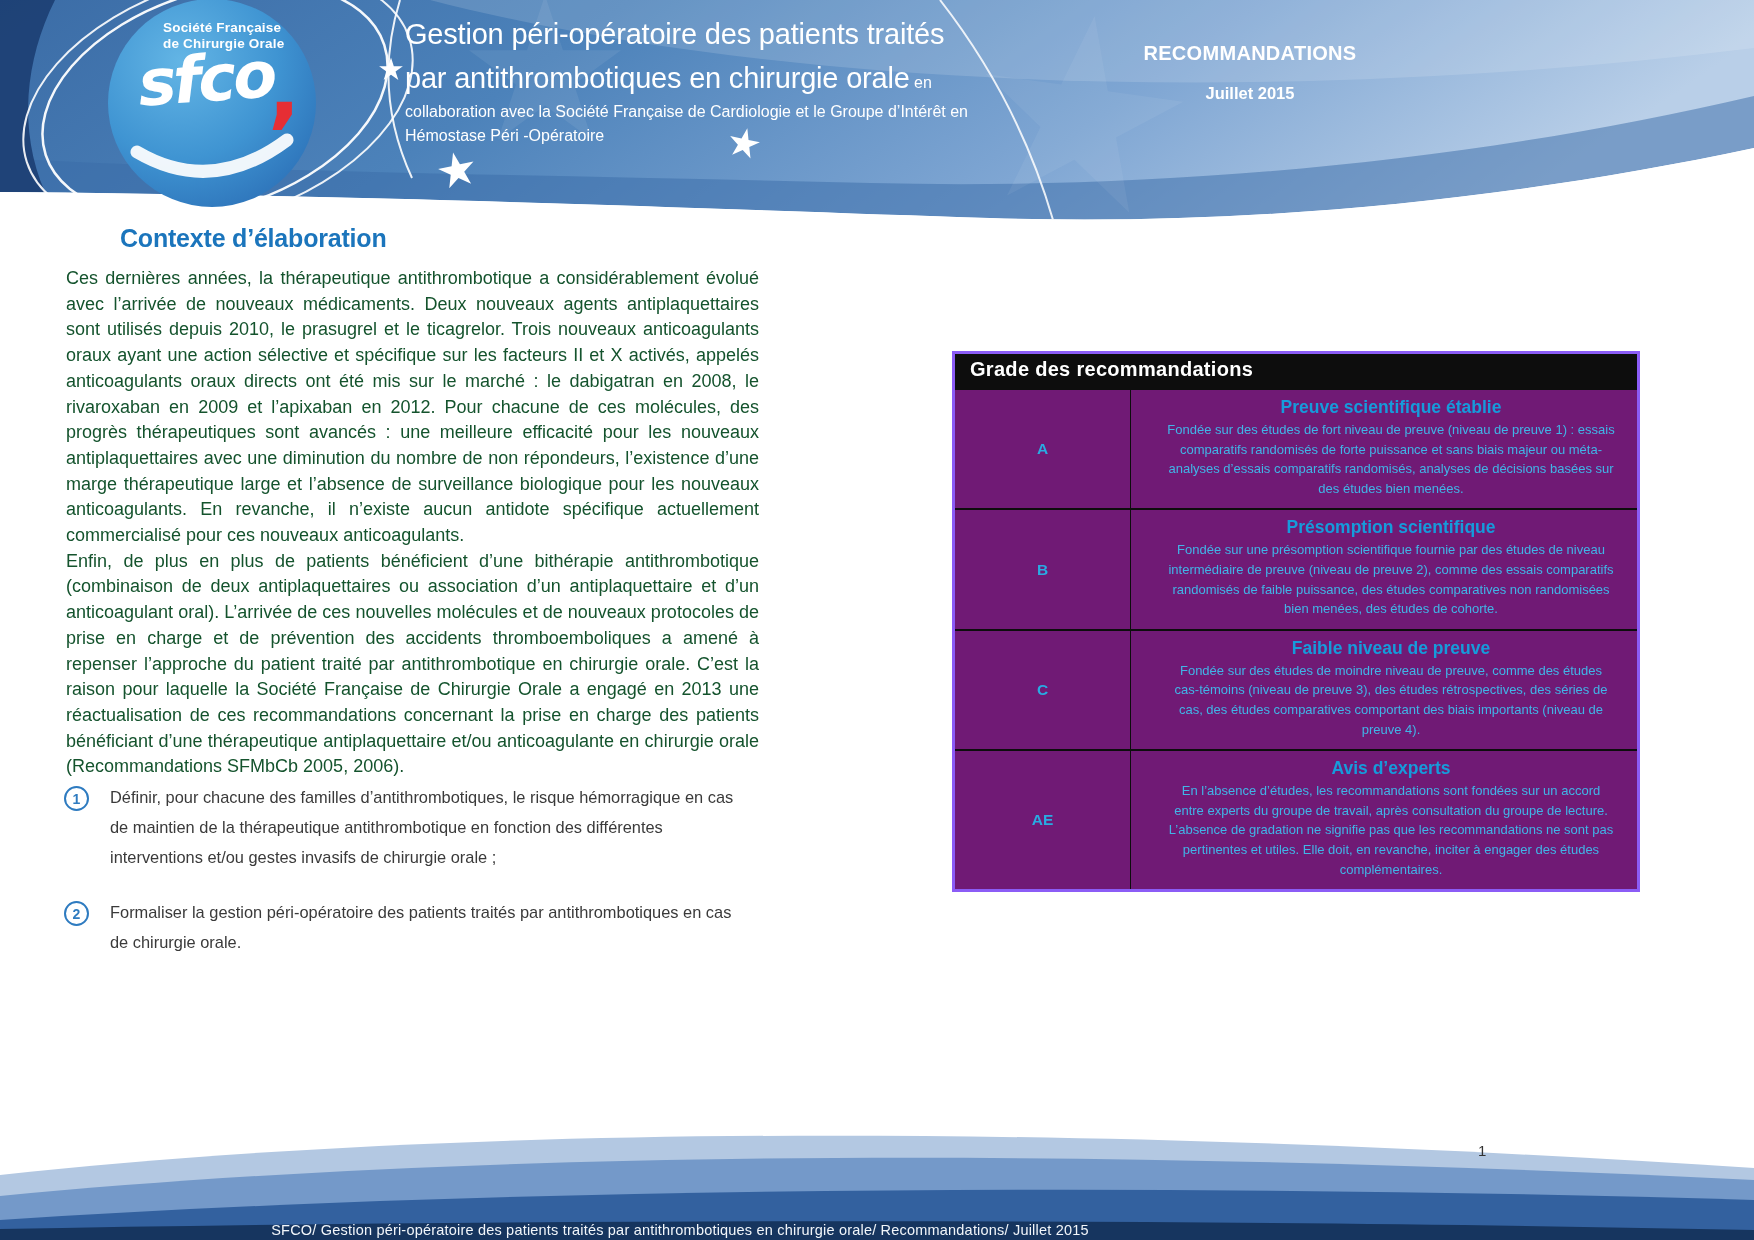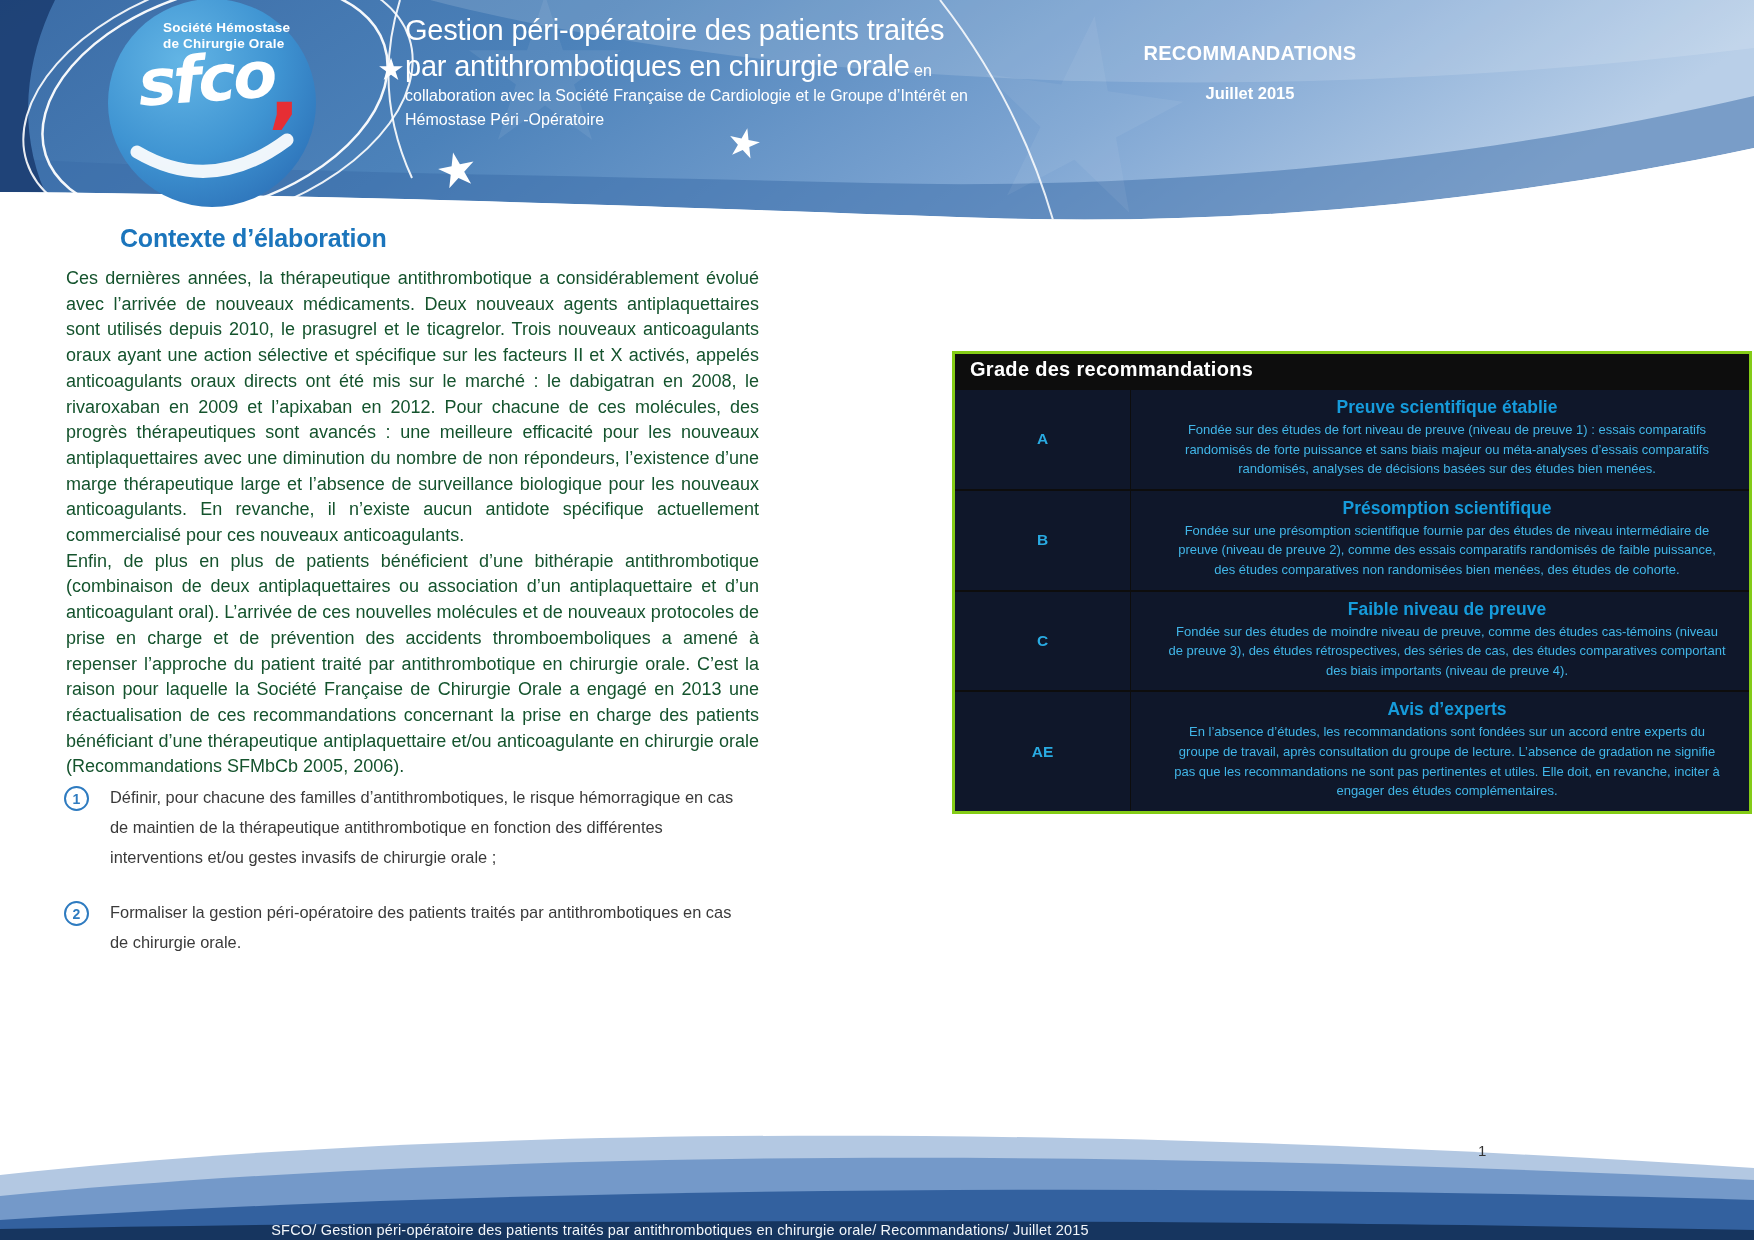--- a/index.html
+++ b/index.html
@@ -16,21 +16,21 @@
     font-size:13.5px;line-height:16px;letter-spacing:.2px;
   }
   .logo-acronym{
     position:absolute;left:100px;top:42px;width:212px;text-align:center;color:#fff;
     font-family:"DejaVu Sans",sans-serif;font-style:italic;font-weight:bold;
     font-size:64px;letter-spacing:-3px;transform:rotate(-4deg);
   }
   .hdr-title{
     position:absolute;left:405px;top:12px;width:578px;color:#fff;
   }
-  .hdr-title .big{font-size:29px;line-height:36px;font-weight:400;letter-spacing:-.2px;}
+  .hdr-title .big{font-size:29px;line-height:44px;font-weight:400;letter-spacing:-.2px;}
   .hdr-title .small{font-size:16px;line-height:24px;font-weight:400;}
   .hdr-badge{
     position:absolute;left:1085px;top:42px;width:330px;text-align:center;color:#fff;
   }
   .hdr-badge .b1{font-size:20px;font-weight:bold;letter-spacing:.3px;}
   .hdr-badge .b2{font-size:16.5px;font-weight:bold;margin-top:19px;}
 
   
   .section-heading{
     position:absolute;color:#1b75bc;font-weight:bold;font-size:25px;letter-spacing:-.2px;
@@ -46,22 +46,22 @@
   .obj-item{display:flex;gap:21px;margin-bottom:25px;}
   .obj-num{
     flex:none;width:25px;height:25px;border:2px solid #2e7bc0;border-radius:50%;
     color:#2e7bc0;font-size:14px;font-weight:bold;display:flex;align-items:center;
     justify-content:center;margin-top:4px;box-sizing:border-box;
   }
   .obj-text{color:#3a3a3a;font-size:16.4px;line-height:30px;max-width:638px;}
 
   
   .grade-table{
-    position:absolute;left:952px;top:351px;width:800px;border:3px solid #84cc16;
-    background:#0f172a;box-sizing:border-box;
+    position:absolute;left:952px;top:351px;width:688px;border:3px solid #8b5cf6;
+    background:#701a75;box-sizing:border-box;
   }
   .tbl-title{
     background:#0d0d0d;color:#fff;font-size:20px;font-weight:bold;
     padding:4px 10px 7px 15px;letter-spacing:.3px;
   }
   .tbl-row{display:flex;border-top:2px solid #0d0d0d;}
   .grade-cell{
     flex:none;width:175px;display:flex;align-items:center;justify-content:center;
     border-right:1.5px solid #0d0d0d;color:#29abe2;font-size:15.5px;font-weight:bold;
   }
@@ -118,21 +118,21 @@
       <path d="M137,152 Q212,196 287,140" fill="none" stroke="#ffffff" stroke-width="13" stroke-linecap="round" opacity="0.92"></path>
       <text x="268" y="118" font-size="86" font-weight="bold" fill="#e62e34" font-family="DejaVu Sans, sans-serif">,</text>
     </g>
 
     <path fill="#ffffff" d="M0,-1 L0.2245,-0.309 L0.9511,-0.309 L0.3633,0.118 L0.5878,0.809 L0,0.382 L-0.5878,0.809 L-0.3633,0.118 L-0.9511,-0.309 L-0.2245,-0.309 Z" transform="translate(391,70) scale(12.5)"></path>
     <path fill="#ffffff" d="M0,-1 L0.2245,-0.309 L0.9511,-0.309 L0.3633,0.118 L0.5878,0.809 L0,0.382 L-0.5878,0.809 L-0.3633,0.118 L-0.9511,-0.309 L-0.2245,-0.309 Z" transform="translate(457,171) scale(19) rotate(-12)"></path>
     <path fill="#ffffff" d="M0,-1 L0.2245,-0.309 L0.9511,-0.309 L0.3633,0.118 L0.5878,0.809 L0,0.382 L-0.5878,0.809 L-0.3633,0.118 L-0.9511,-0.309 L-0.2245,-0.309 Z" transform="translate(744,144) scale(16) rotate(12)"></path>
   </svg>
 
   <div class="logo-org">
-    <div>Société Hémostase</div>
+    <div>Société Française</div>
     <div>de Chirurgie Orale</div>
   </div>
   <div class="logo-acronym">sfco</div>
 
   <div class="hdr-title">
     <span class="big">Gestion péri-opératoire des patients traités par antithrombotiques en chirurgie orale</span>
     <span class="small"> en collaboration avec la Société Française de Cardiologie et le Groupe d’Intérêt en Hémostase Péri -Opératoire</span>
   </div>
 
   <div class="hdr-badge">

